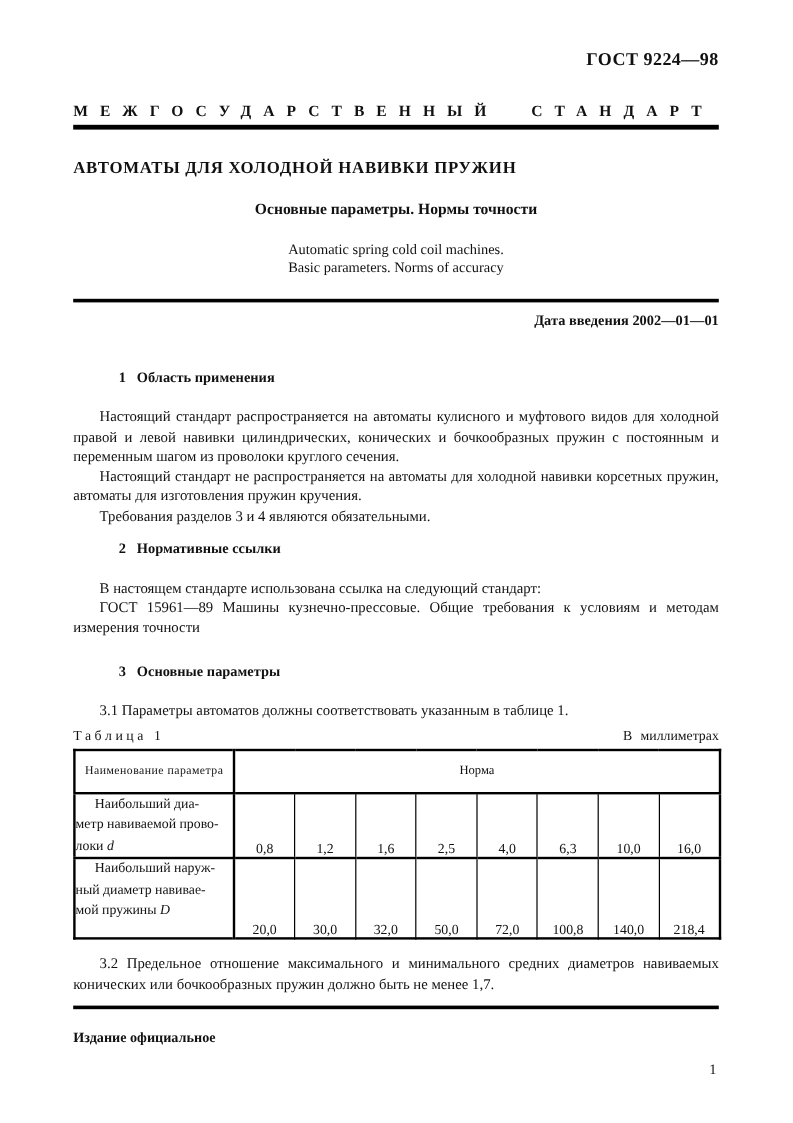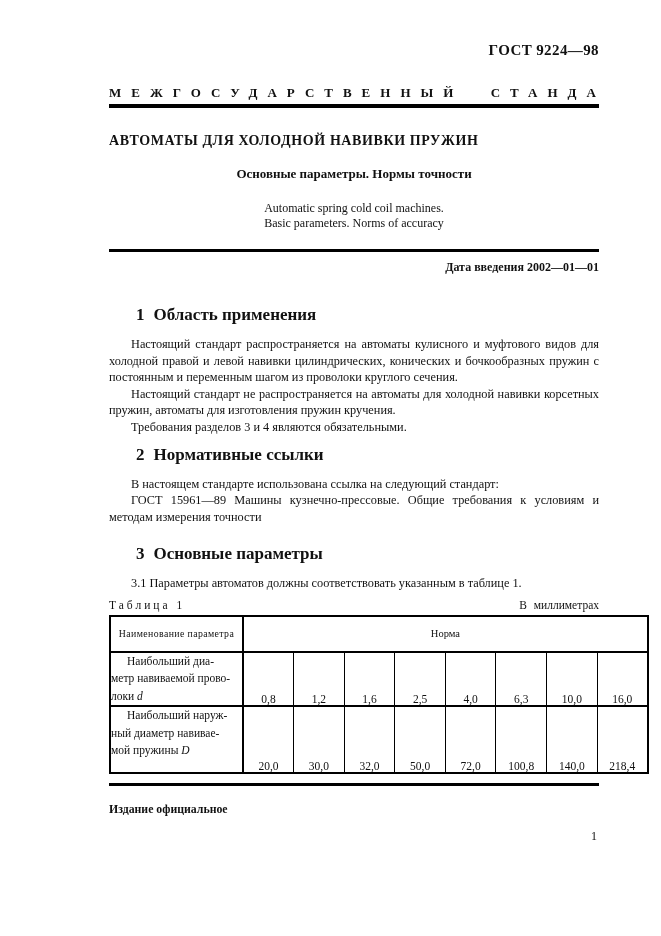--- a/index.html
+++ b/index.html
@@ -5,21 +5,20 @@
   html,body{margin:0;padding:0;background:#e8e8e8;}
   .page{
     position:relative;
     width:661px;height:936px;
     background:#ffffff;
     font-family:"Liberation Serif","DejaVu Serif",serif;
     color:#111111;
     overflow:hidden;
     margin:0 auto;
     box-sizing:border-box;
-    padding-left:48px;
   }
   .content{
     margin:0 62px 0 61px; 
   }
   .doc-code{
     padding-top:42px;
     text-align:right;
     font-weight:bold;
     font-size:15px;
     letter-spacing:0.4px;
@@ -59,25 +58,25 @@
     height:3px;
     background:#000;
   }
   .date-line{
     margin-top:8px;
     text-align:right;
     font-weight:bold;
     font-size:12px;
   }
   .sec-heading{
-    margin:5px;
+    margin:16px;
     margin-top:31px;
     padding-left:22px;
     font-weight:bold;
-    font-size:17px;
+    font-size:12px;
     line-height:17px;
   }
   .sec-heading .hnum{margin-right:9px;}
   .sec-heading.h2{margin-top:10px;}
   .sec-heading.h3{margin-top:20px;}
   p.body-par{
     margin:0;
     font-size:12.3px;
     line-height:16.6px;
     text-align:justify;
@@ -229,19 +228,20 @@
           <td class="val">32,0</td>
           <td class="val">50,0</td>
           <td class="val">72,0</td>
           <td class="val">100,8</td>
           <td class="val">140,0</td>
           <td class="val">218,4</td>
         </tr>
       </tbody>
     </table>
 
+    <p class="body-par mt">3.2 Предельное отношение максимального и минимального средних диаметров навиваемых конических или бочкообразных пружин должно быть не менее 1,7.</p>
 
     <div class="footer-rule"></div>
     <div class="edition-note">Издание официальное</div>
     <div class="page-number">1</div>
 
   </div>
 </div>
 
 </body></html>

